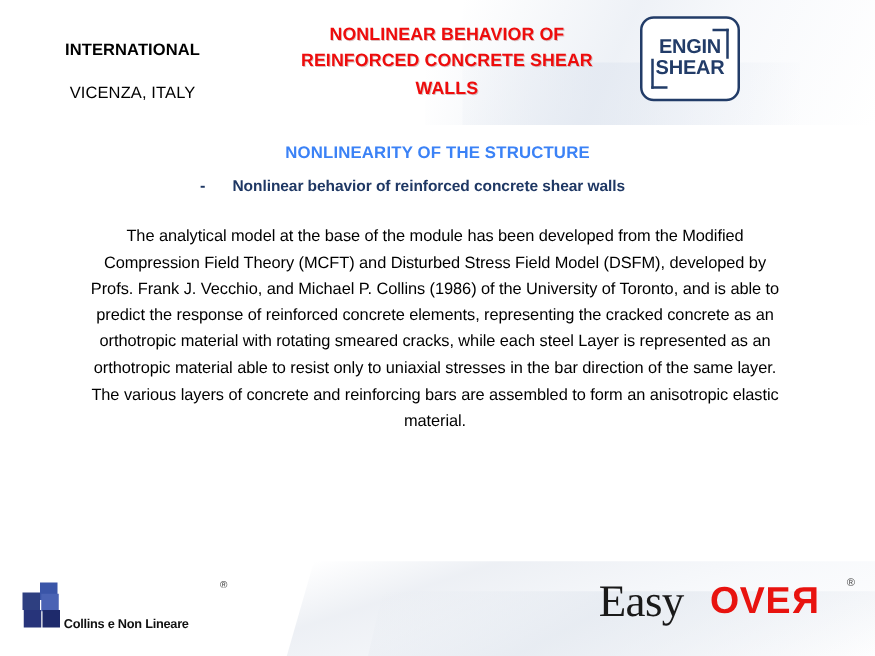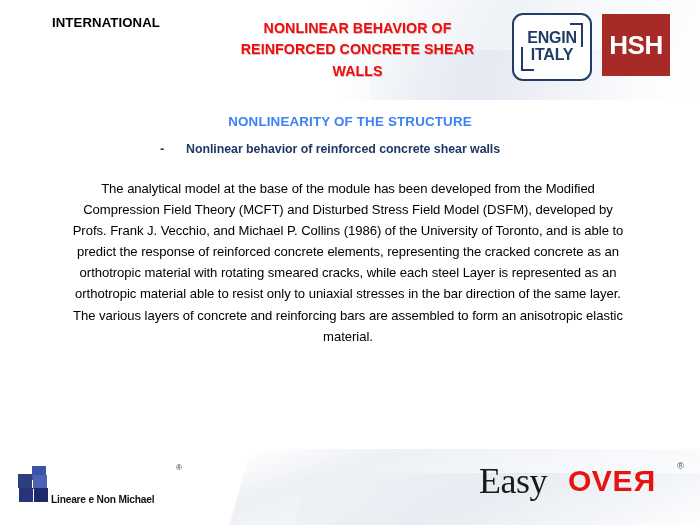--- a/index.html
+++ b/index.html
@@ -49,20 +49,21 @@
     left: 6px; top: 14px;
     width: 200px;
     text-align: center;
     color: #000000;
     line-height: 1.32;
   }
   .conf-line {
     font-size: 13.2px;
     letter-spacing: 0.1px;
     white-space: nowrap;
+    margin-top: 17px;
   }
   .conf-line.bold { font-weight: bold; }
 
   .deck-title {
     position: absolute;
     left: 215px; top: 18px;
     width: 285px;
     text-align: center;
     color: #ee0c0c;
     font-size: 14.2px;
@@ -287,36 +288,34 @@
 <body>
 
 <div class="slide">
 
   <div class="header">
     <div class="header-swoosh"></div>
     <div class="header-swoosh2"></div>
 
     <div class="conf-block">
       <div class="conf-line bold">INTERNATIONAL</div>
+      <div class="conf-line">VICENZA, ITALY</div>
     </div>
 
     <div class="deck-title">NONLINEAR BEHAVIOR OF REINFORCED CONCRETE SHEAR WALLS</div>
 
     <div class="logo-enginsoft">
       <div class="es-bracket-tr"></div>
       <div class="es-bracket-bl"></div>
       <div class="es-inner">
         <div class="es-word">ENGIN</div>
-        <div class="es-word">ITALY</div>
+        <div class="es-word">SHEAR</div>
       </div>
     </div>
 
-    <div class="logo-hsh">
-      <span class="hsh-text">HSH</span>
-    </div>
   </div>
 
   <div class="section-heading">NONLINEARITY OF THE STRUCTURE</div>
 
   <div class="bullet-row">
     <span class="bullet-dash">-</span>
     <span class="bullet-text">Nonlinear behavior of reinforced concrete shear walls</span>
   </div>
 
   <div class="paragraph">The analytical model at the base of the module has been developed from the Modified Compression Field Theory (MCFT) and Disturbed Stress Field Model (DSFM), developed by Profs. Frank J. Vecchio, and Michael P. Collins (1986) of the University of Toronto, and is able to predict the response of reinforced concrete elements, representing the cracked concrete as an orthotropic material with rotating smeared cracks, while each steel Layer is represented as an orthotropic material able to resist only to uniaxial stresses in the bar direction of the same layer. The various layers of concrete and reinforcing bars are assembled to form an anisotropic elastic material.</div>
@@ -327,21 +326,21 @@
 
     <div class="logo-straus7">
       <div class="s7-grid">
         <div class="s7-sq a"></div>
         <div class="s7-sq b"></div>
         <div class="s7-sq c"></div>
         <div class="s7-sq d"></div>
         <div class="s7-sq e"></div>
       </div>
       <div class="s7-reg">®</div>
-      <div class="s7-tag">Lineare e Non Michael</div>
+      <div class="s7-tag">Collins e Non Lineare</div>
     </div>
 
     <div class="logo-easyover">
       <span class="eo-easy">Easy</span>
       <span class="eo-over"><span>OVE</span><span class="flip">R</span></span>
       <span class="eo-reg">®</span>
     </div>
   </div>
 
 </div>

